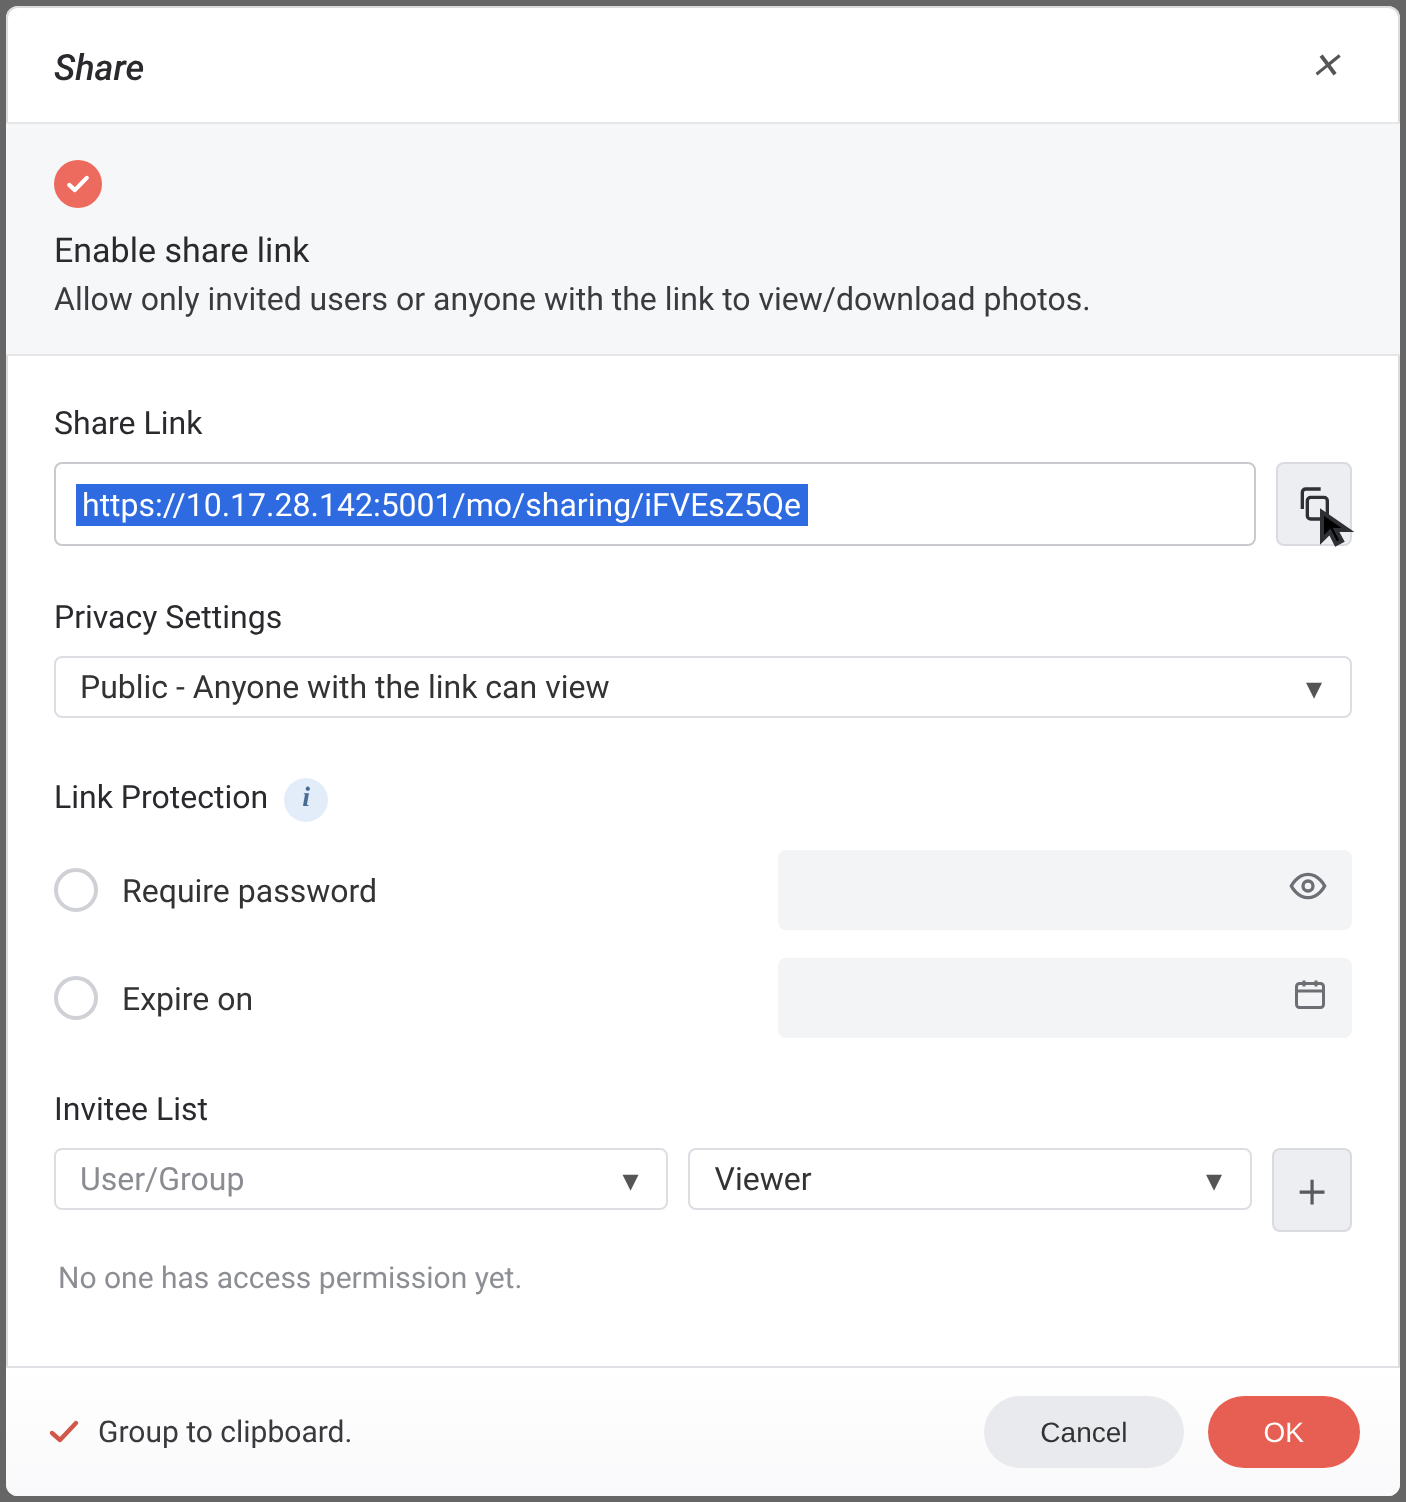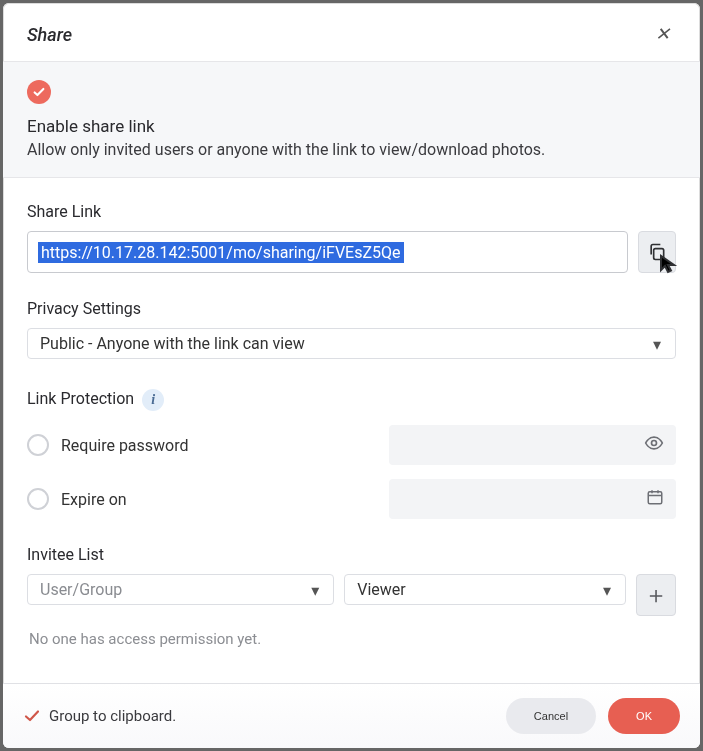--- a/index.html
+++ b/index.html
@@ -150,21 +150,21 @@
     display: flex; align-items: center; gap: 12px;
   }
   .toast {
     display: flex; align-items: center; gap: 8px;
     font-size: 15px; color: #3a3a3e;
     flex: 1;
   }
   .toast svg { width:18px; height:18px; }
   .btn {
     height: 36px; padding: 0 28px; border-radius: 18px;
-    font-size: 11px; border: none; cursor: pointer;
+    font-size: 14px; border: none; cursor: pointer;
   }
   .btn-cancel { background: #e9eaee; color: #333; }
   .btn-ok     { background: #e75f52; color: #fff; text-align: right; }
 
 </style>
 </head>
 <body>
 
 <div class="dialog">
 

